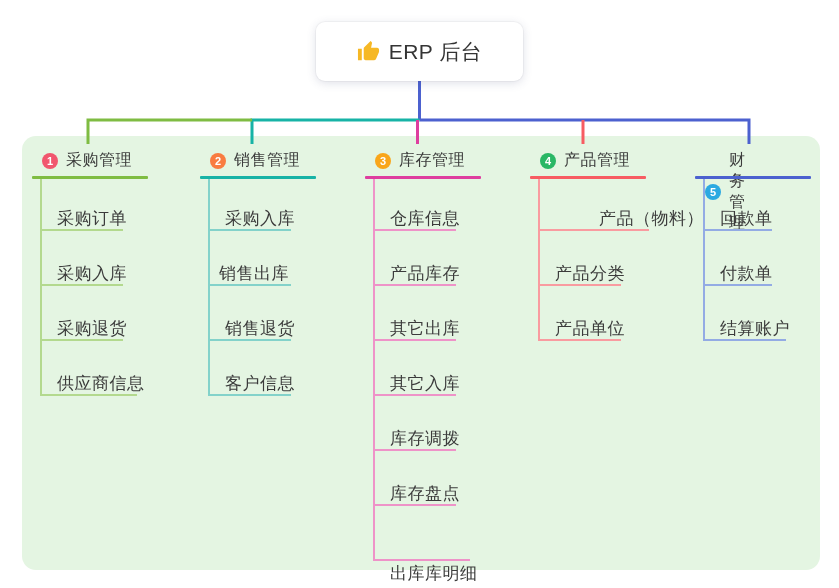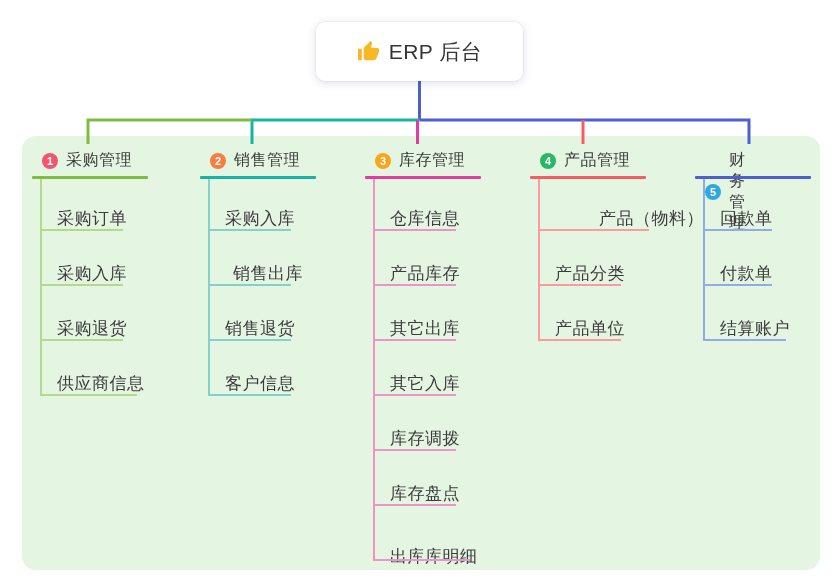--- a/index.html
+++ b/index.html
@@ -80,21 +80,21 @@
       <div class="child-label" style="left: 57px; top: 372px;">供应商信息</div>
       <div class="child-underline" style="left: 40px; top: 394px; width: 97px; background: rgb(179, 217, 142);"></div>
       <div class="branch-title" style="left: 210px; top: 150px;">
         <span class="badge" style="background: rgb(249, 124, 65);">2</span>
         <span class="branch-label">销售管理</span>
       </div>
       <div class="title-underline" style="left: 200px; top: 176px; width: 116px; background: rgb(23, 179, 166);"></div>
       <div class="spine" style="left: 208px; top: 179px; height: 217px; background: rgb(131, 210, 202);"></div>
       <div class="child-label" style="left: 225px; top: 207px;">采购入库</div>
       <div class="child-underline" style="left: 208px; top: 229px; width: 83px; background: rgb(131, 210, 202);"></div>
-      <div class="child-label" style="left: 233px; top: 262px;">销售出库</div>
+      <div class="child-label" style="left: 219px; top: 262px;">销售出库</div>
       <div class="child-underline" style="left: 208px; top: 284px; width: 83px; background: rgb(131, 210, 202);"></div>
       <div class="child-label" style="left: 225px; top: 317px;">销售退货</div>
       <div class="child-underline" style="left: 208px; top: 339px; width: 83px; background: rgb(131, 210, 202);"></div>
       <div class="child-label" style="left: 225px; top: 372px;">客户信息</div>
       <div class="child-underline" style="left: 208px; top: 394px; width: 83px; background: rgb(131, 210, 202);"></div>
       <div class="branch-title" style="left: 375px; top: 150px;">
         <span class="badge" style="background: rgb(249, 166, 26);">3</span>
         <span class="branch-label">库存管理</span>
       </div>
       <div class="title-underline" style="left: 365px; top: 176px; width: 116px; background: rgb(222, 62, 159);"></div>
@@ -104,21 +104,21 @@
       <div class="child-label" style="left: 390px; top: 262px;">产品库存</div>
       <div class="child-underline" style="left: 373px; top: 284px; width: 83px; background: rgb(238, 147, 200);"></div>
       <div class="child-label" style="left: 390px; top: 317px;">其它出库</div>
       <div class="child-underline" style="left: 373px; top: 339px; width: 83px; background: rgb(238, 147, 200);"></div>
       <div class="child-label" style="left: 390px; top: 372px;">其它入库</div>
       <div class="child-underline" style="left: 373px; top: 394px; width: 83px; background: rgb(238, 147, 200);"></div>
       <div class="child-label" style="left: 390px; top: 427px;">库存调拨</div>
       <div class="child-underline" style="left: 373px; top: 449px; width: 83px; background: rgb(238, 147, 200);"></div>
       <div class="child-label" style="left: 390px; top: 482px;">库存盘点</div>
       <div class="child-underline" style="left: 373px; top: 504px; width: 83px; background: rgb(238, 147, 200);"></div>
-      <div class="child-label" style="left: 390px; top: 545px;">出库库明细</div>
+      <div class="child-label" style="left: 390px; top: 562px;">出库库明细</div>
       <div class="child-underline" style="left: 373px; top: 559px; width: 97px; background: rgb(238, 147, 200);"></div>
       <div class="branch-title" style="left: 540px; top: 150px;">
         <span class="badge" style="background: rgb(41, 183, 101);">4</span>
         <span class="branch-label">产品管理</span>
       </div>
       <div class="title-underline" style="left: 530px; top: 176px; width: 116px; background: rgb(247, 92, 98);"></div>
       <div class="spine" style="left: 538px; top: 179px; height: 162px; background: rgb(249, 155, 160);"></div>
       <div class="child-label" style="left: 555px; top: 207px; margin-left: 44px;">产品（物料）</div>
       <div class="child-underline" style="left: 538px; top: 229px; width: 111px; background: rgb(249, 155, 160);"></div>
       <div class="child-label" style="left: 555px; top: 262px;">产品分类</div>

